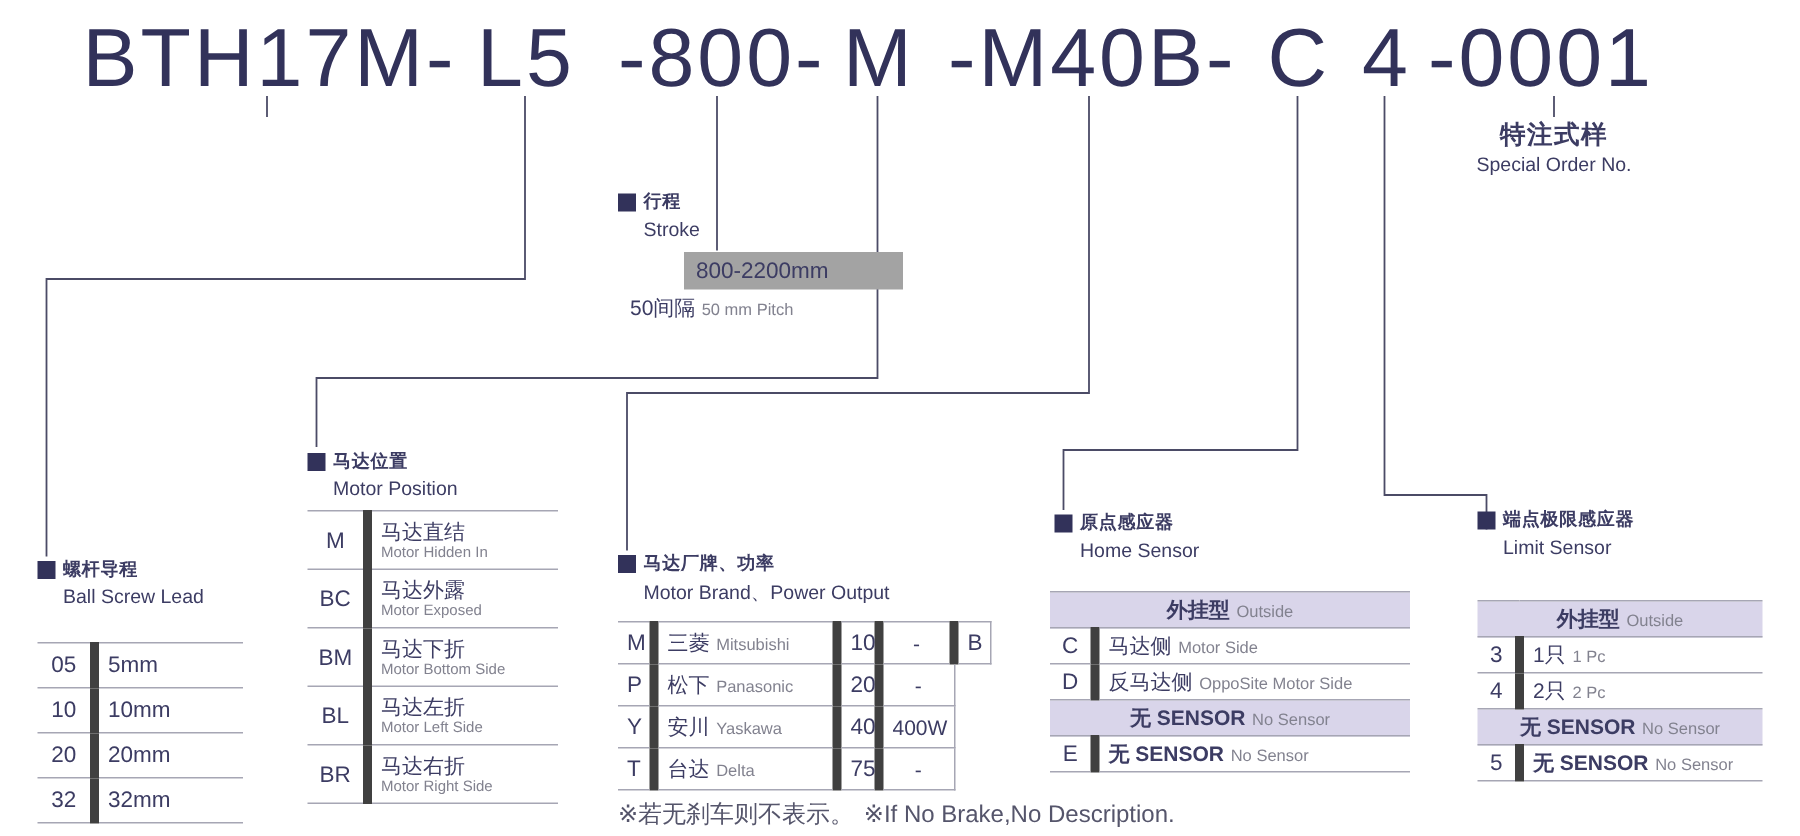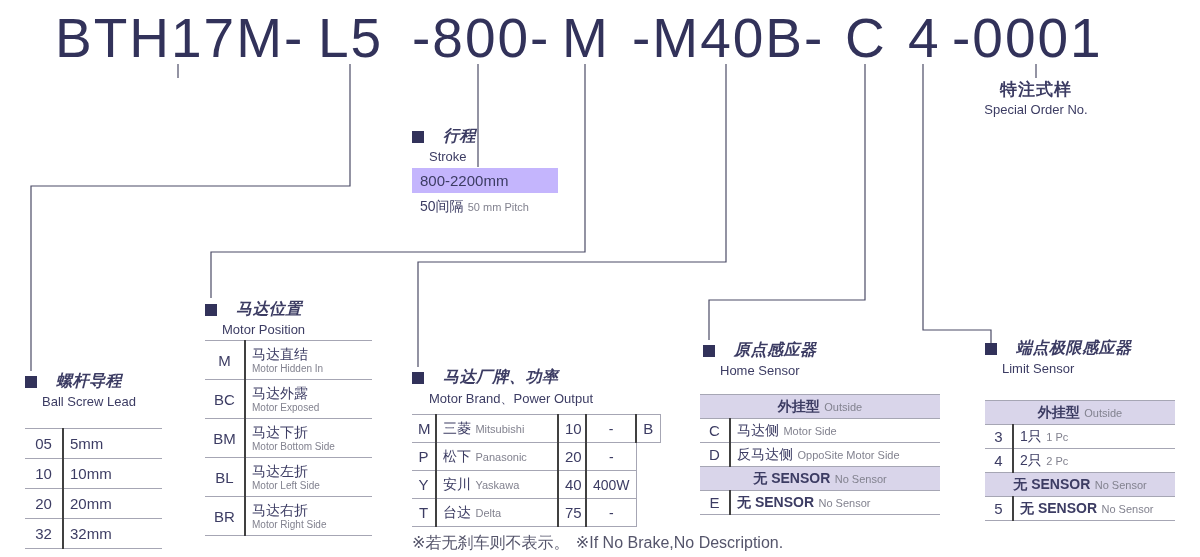--- a/index.html
+++ b/index.html
@@ -10,48 +10,48 @@
   }
   .lines { position:absolute; left:0; top:0; z-index:1; }
   .seg {
     position:absolute; top:6px; font-size:55px; font-weight:500; letter-spacing:2px;
     color:#32325a; white-space:pre; z-index:2;
   }
   .callout { position:absolute; text-align:center; z-index:2; }
   .callout .zh { font-size:17px; font-weight:bold; letter-spacing:1px; }
   .callout .en { font-size:13px; margin-top:1px; }
   .sec-title { position:absolute; z-index:2; }
-  .sec-title .zh { display:flex; align-items:center; gap:19px; font-size:16px; font-weight:bold; letter-spacing:0.5px;font-style:italic; }
+  .sec-title .zh { display:flex; align-items:center; gap:5px; font-size:12px; font-weight:bold; letter-spacing:0.5px; }
   .sq { width:12px; height:12px; background:#32325a; flex:0 0 auto; }
   .sec-title .en { font-size:13px; margin-left:17px; margin-top:2px; }
 
   table.spec { position:absolute; border-collapse:collapse; table-layout:fixed; z-index:2; background:#ffffff; }
   table.spec td { border-top:1px solid #a6a6b4; border-bottom:1px solid #a6a6b4; padding:0 6px; vertical-align:middle; }
-  table.spec td + td { border-left:2px solid #404040; }
+  table.spec td + td { border-left:6px solid #404040; }
   table.spec td.blank { border:none; background:transparent; }
   td.code { text-align:center; font-size:15px; padding:0 2px; }
   td.num  { text-align:center; font-size:15px; padding:0 2px; }
   td.pval { text-align:center; font-size:14px; padding:0 2px; border-right:1px solid #a6a6b4; }
   td.bcell { text-align:center; font-size:15px; border-left:1px solid #a6a6b4; border-right:1px solid #a6a6b4; }
   .zh-s { font-size:14px; }
   .en-s { font-size:11px; color:#82828f; }
   .b { font-weight:bold; }
   tr.hdr td { background:#d9d5ea; text-align:center; }
   .t-ball td  { height:30px; }
   .t-pos td   { height:39px; }
   .t-brand td { height:28px; }
   .t-home td  { height:24px; }
   .t-limit td { height:24px; }
   .two-line .zh-line { font-size:14px; line-height:16px; }
   .two-line .en-line { font-size:10px; line-height:13px; color:#82828f; }
   .stroke-box {
     position:absolute; width:146px; height:25px; line-height:25px; padding-left:8px;
     font-size:15px; z-index:2; white-space:nowrap;
   }
-  .stroke-box.range { background:#c4b5fd; }
+  .stroke-box.range { background:#a3a3a3;margin-left:44px; }
   .footnote { position:absolute; z-index:2; font-size:16px; color:#55556b; white-space:nowrap; }
   .footnote span { margin-right:2px; }
 </style>
 </head>
 <body>
 
 <div class="stage">
 
   <svg class="lines" width="1200" height="557" viewBox="0 0 1200 557">
     <g fill="none" stroke="#4b4b66" stroke-width="1.2">

